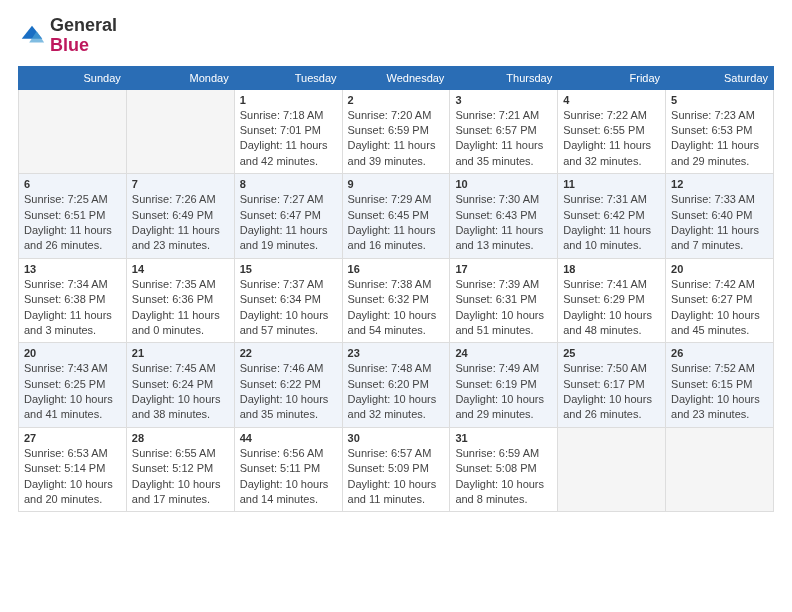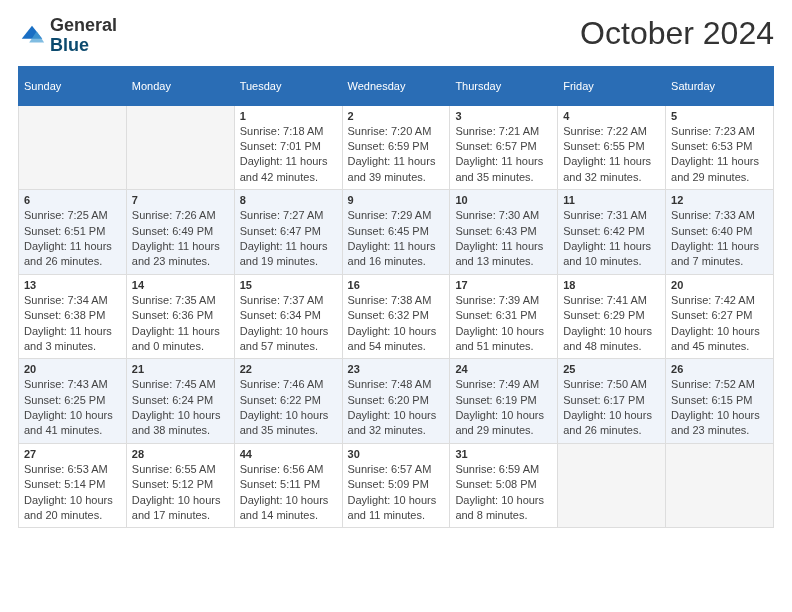--- a/index.html
+++ b/index.html
@@ -25,21 +25,21 @@
       display: flex;
       align-items: center;
       gap: 4px;
     }
     .logo-text {
       font-size: 18px;
       font-weight: bold;
       line-height: 1.1;
     }
     .logo-general { color: #333; }
-    .logo-blue { color: #0c4a6e; margin-top: 38px; }
+    .logo-blue { color: #be185d; margin-top: 38px; }
     .logo-icon {
       width: 28px;
       height: 28px;
     }
     .title-block {
       text-align: right;
     }
     .month-title {
       font-size: 32px;
       font-weight: normal;
@@ -51,22 +51,22 @@
       color: #555;
     }
     .calendar {
       width: 100%;
       border-collapse: collapse;
       font-size: 9.5px;
     }
     .calendar th {
       background-color: #2a6db5;
       color: white;
-      text-align: left;
-      padding: 13px 5px;
+      text-align: right;
+      padding: 5px 5px;
       font-size: 11px;
       font-weight: normal;
       border: 1px solid #2a6db5;
     }
     .calendar td {
       border: 1px solid #ddd;
       vertical-align: top;
       padding: 4px 5px;
       width: calc(100% / 7);
       height: 82px;
@@ -98,21 +98,20 @@
       <svg class="logo-icon" viewBox="0 0 30 30" xmlns="http://www.w3.org/2000/svg">
         <polygon points="15,4 26,18 4,18" fill="#1a6fc4"></polygon>
         <polygon points="20,10 28,22 12,22" fill="#4a9fd4" opacity="0.7"></polygon>
       </svg>
       <div class="logo-text">
         <span class="logo-general">General</span><br>
         <span class="logo-blue">Blue</span>
       </div>
     </div>
     <div class="title-block">
-      <div class="month-title">October 2024</div>
     </div>
   </div>
 
   <table class="calendar">
     <thead>
       <tr>
         <th>Sunday</th>
         <th>Monday</th>
         <th>Tuesday</th>
         <th>Wednesday</th>

